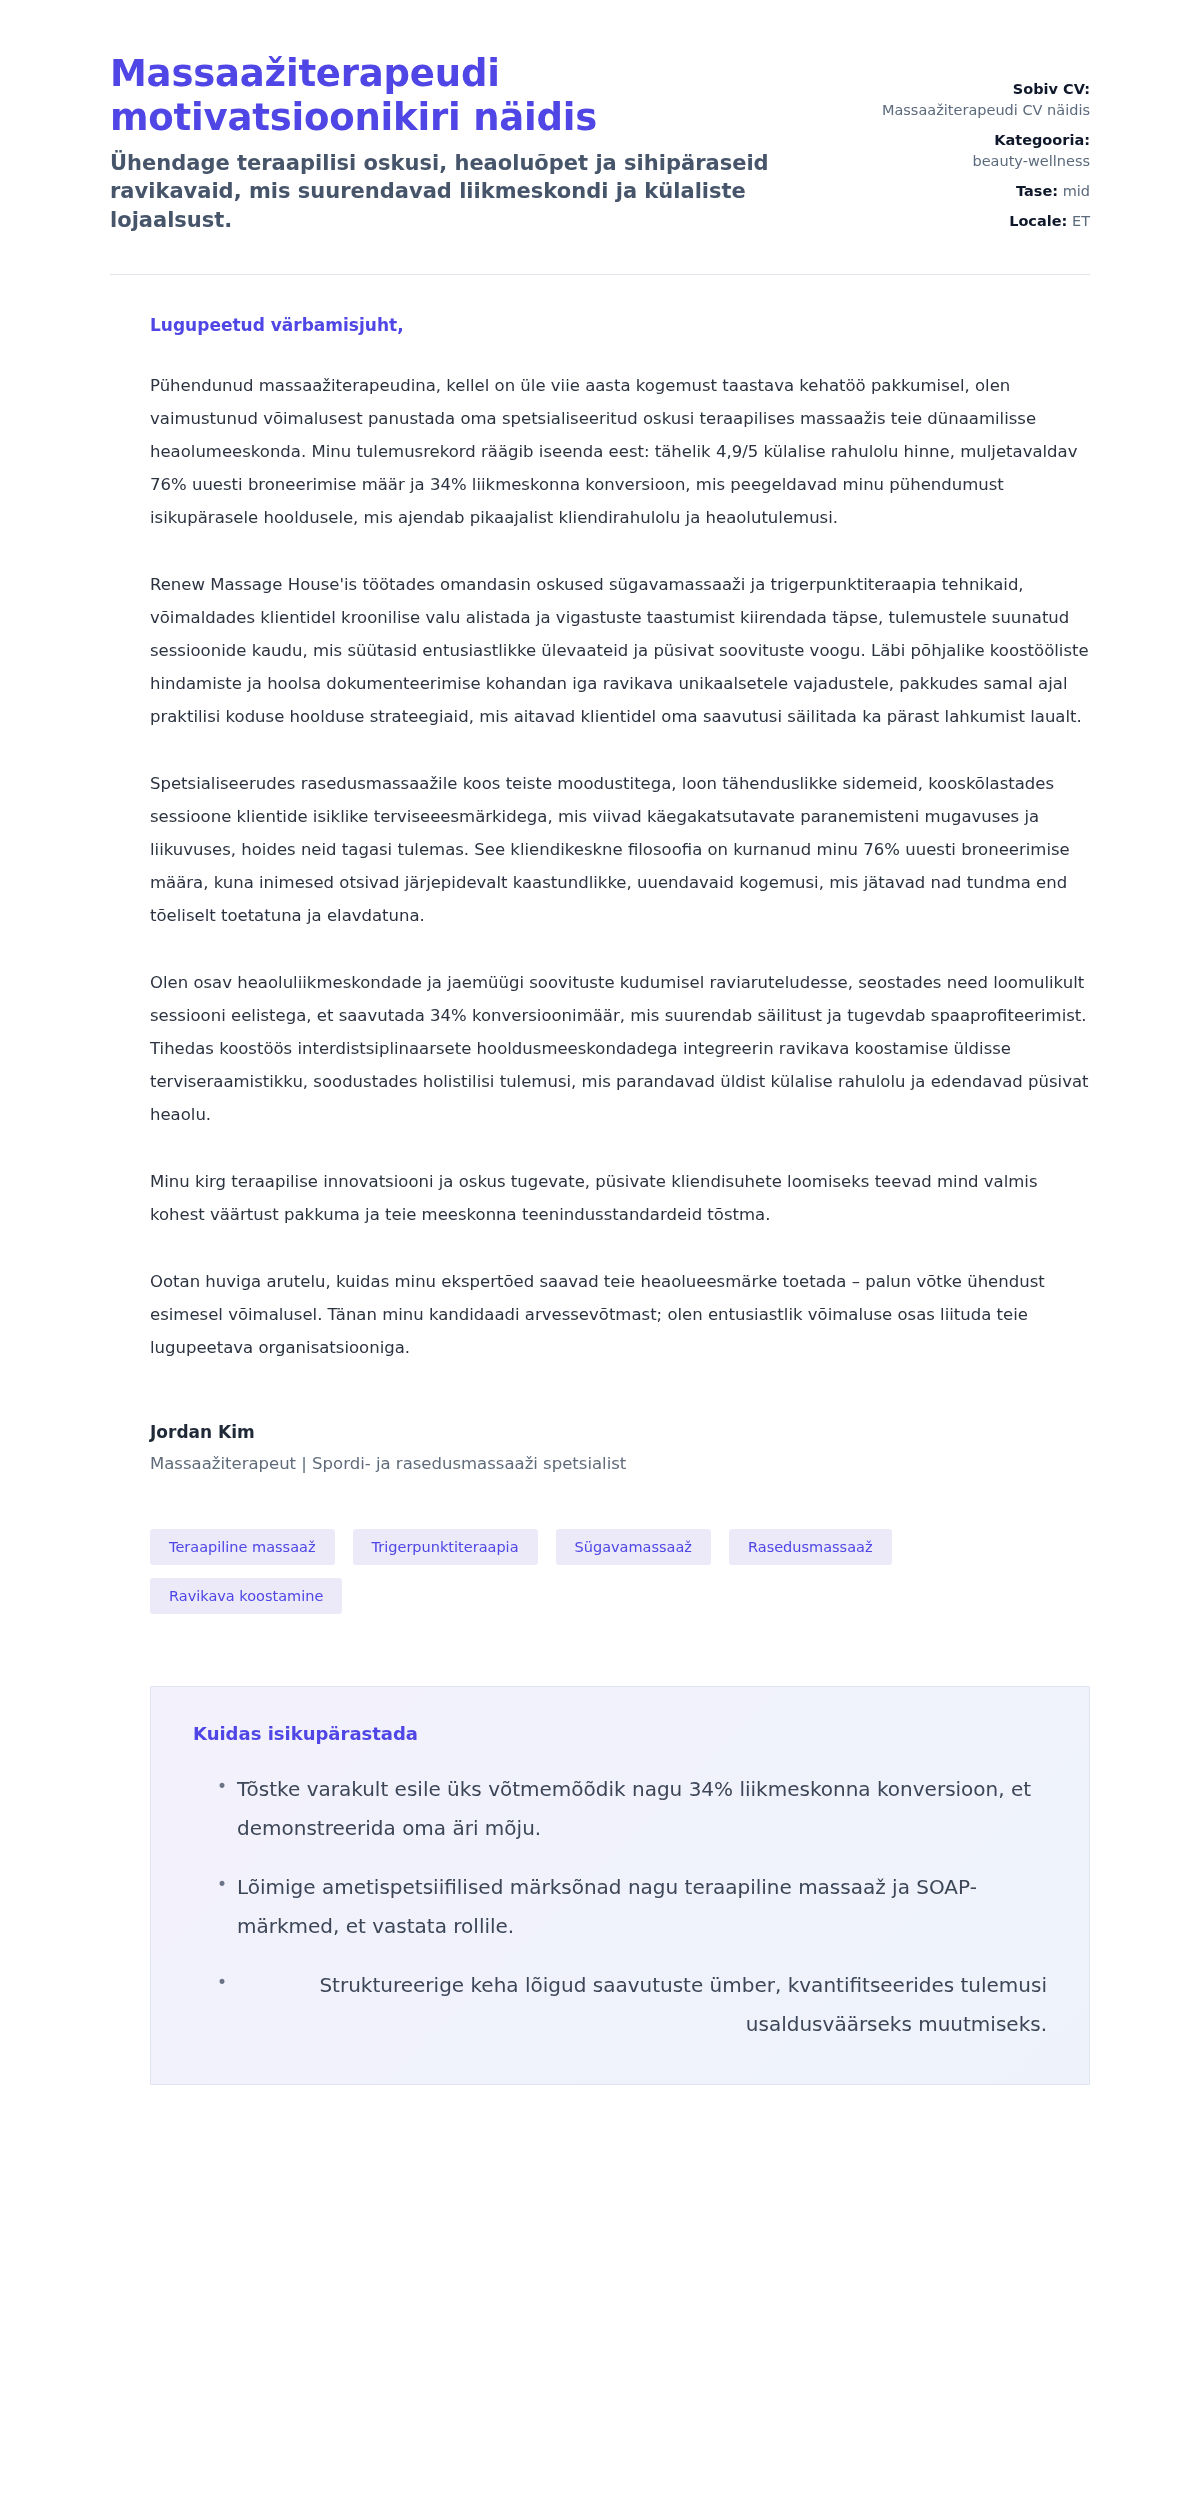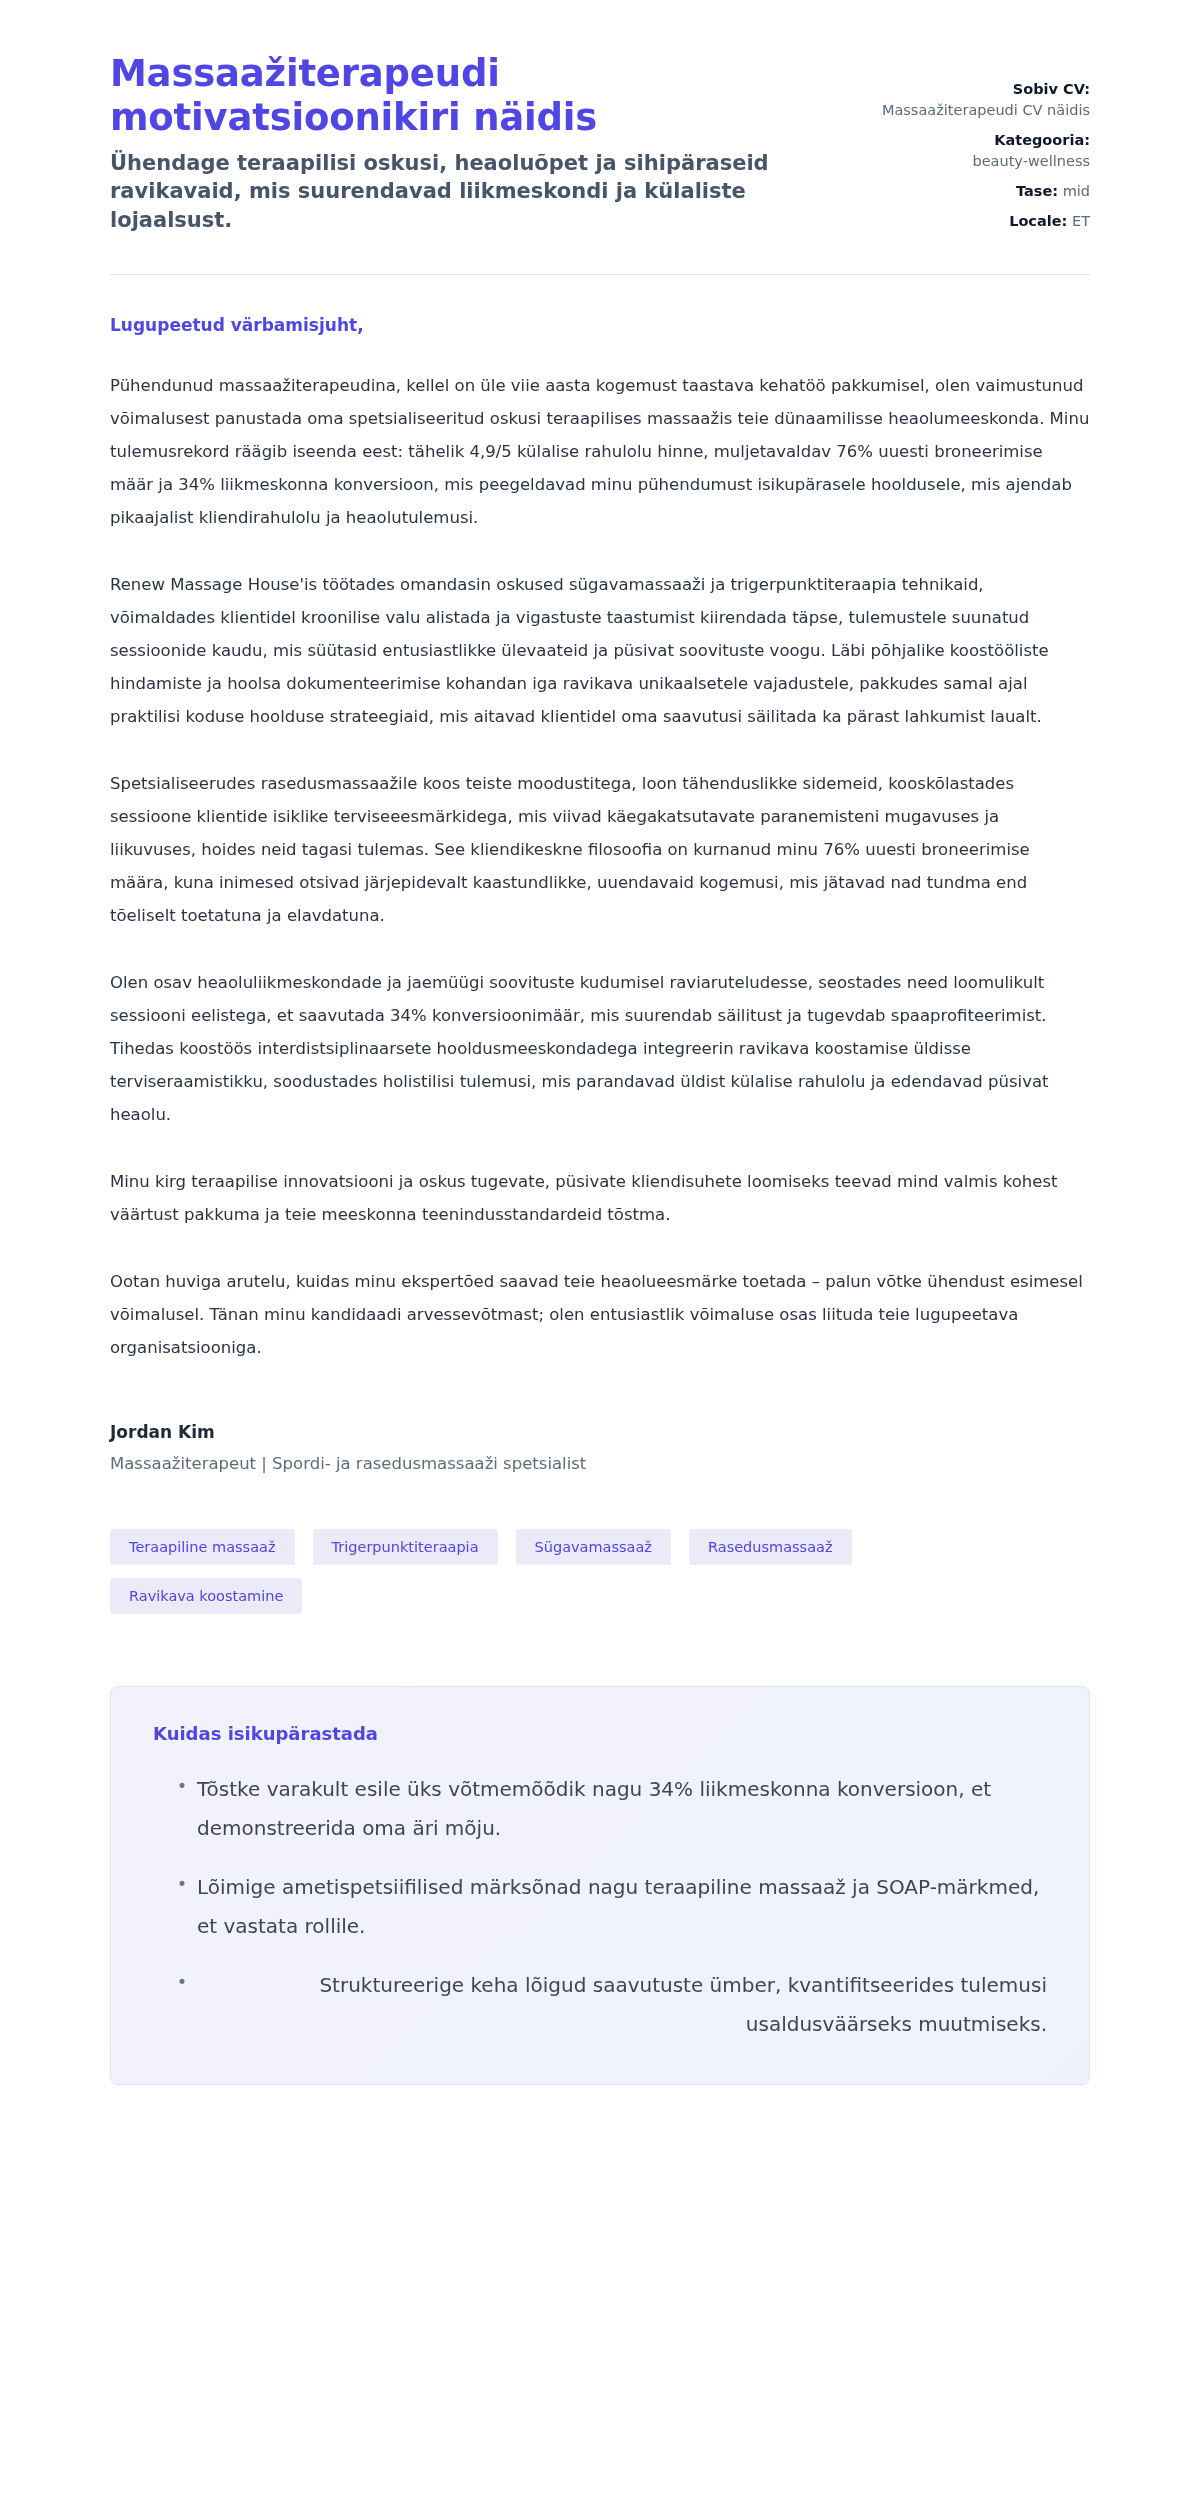--- a/index.html
+++ b/index.html
@@ -70,20 +70,21 @@
 
   .divider {
     border: none;
     border-top: 1px solid #e2e5ec;
     margin: 40px 0 0 0;
   }
 
   
   .letter {
     padding-top: 40px;
+    margin-left: 40px;
   }
   .salutation {
     font-size: 17px;
     font-weight: 700;
     color: #4f46e5;
     margin: 0 0 34px 0;
   }
   .letter p.body-par {
     margin: 0 0 34px 0;
     font-size: 16.5px;
@@ -123,21 +124,21 @@
     padding: 10px 19px;
     border-radius: 3px;
     white-space: nowrap;
   }
 
   
   .callout {
     margin-top: 72px;
     background: linear-gradient(135deg, #f3f1fc 0%, #eef3fb 100%);
     border: 1px solid #dfe3f2;
-    border-radius: 8px;
+    border-radius: 1px;
     padding: 36px 42px 40px 42px;
   }
   .callout-title {
     margin: 0 0 26px 0;
     font-size: 18px;
     font-weight: 700;
     color: #4f46e5;
   }
   .callout ul {
     margin: 0;

